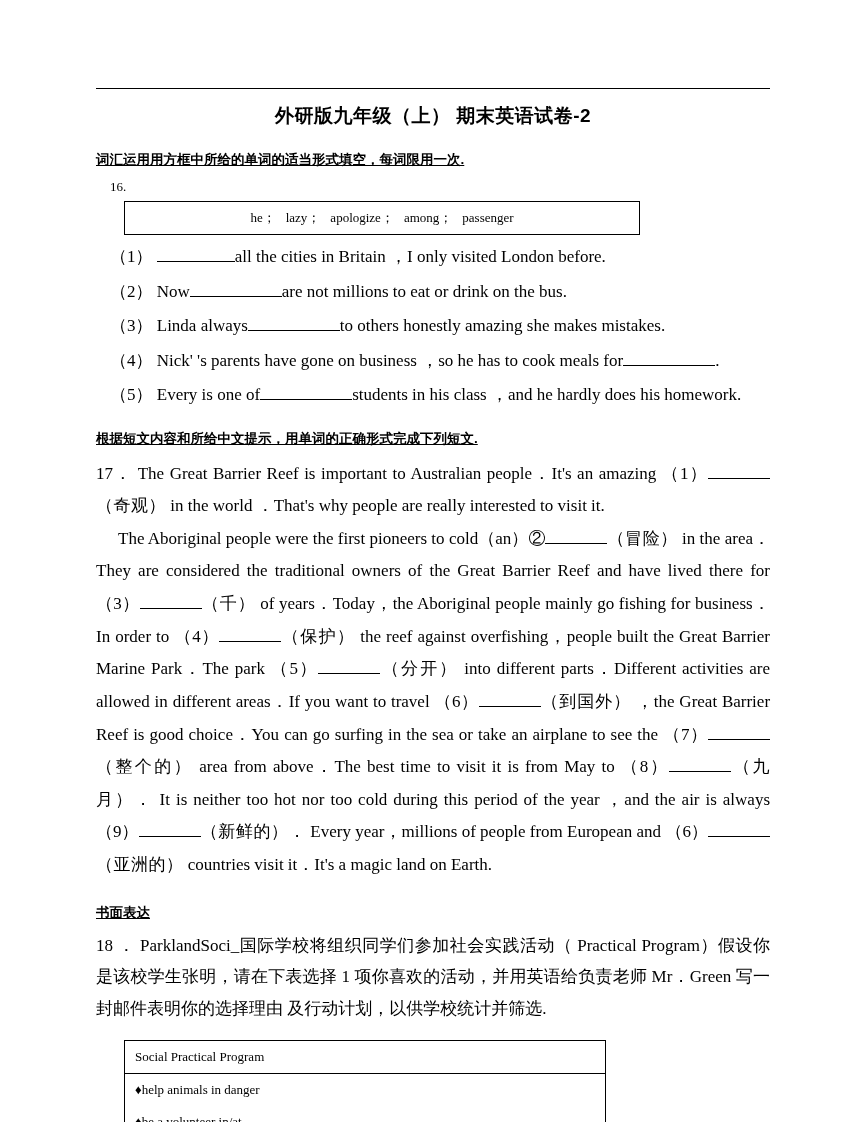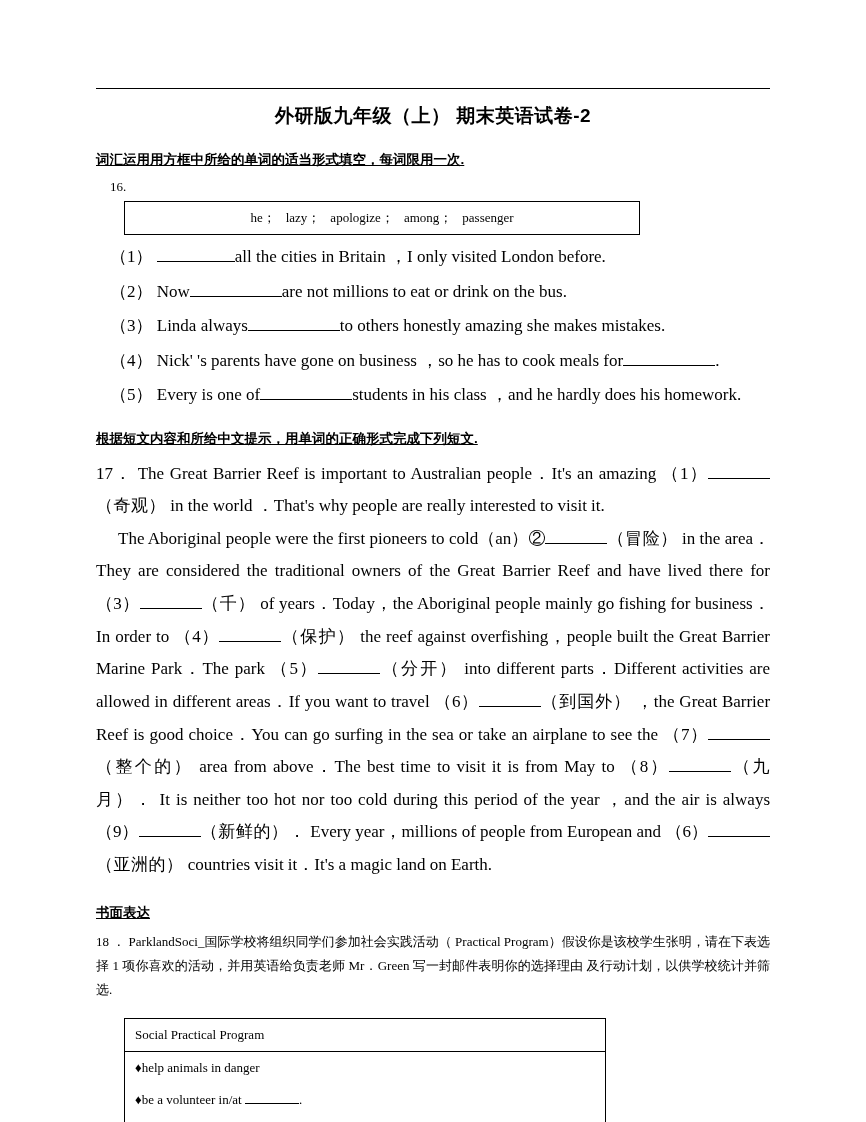--- a/index.html
+++ b/index.html
@@ -68,21 +68,21 @@
     font-size: 17px;
     line-height: 1.92;
     margin-top: 10px;
     text-align: justify;
   }
   .passage p { margin: 0; }
   .indent { display: inline-block; width: 22px; }
   .blk { display: inline-block; border-bottom: 1px solid #000; width: 62px; vertical-align: baseline; }
   .cn { letter-spacing: 0.5px; }
   .writing-para {
-    font-size: 13px;
+    font-size: 17px;
     line-height: 1.85;
     margin-top: 8px;
     text-align: justify;
   }
   .program-box {
     border: 1px solid #000;
     margin: 16px 0 0 28px;
     width: 482px;
     box-sizing: border-box;
     font-size: 13px;

